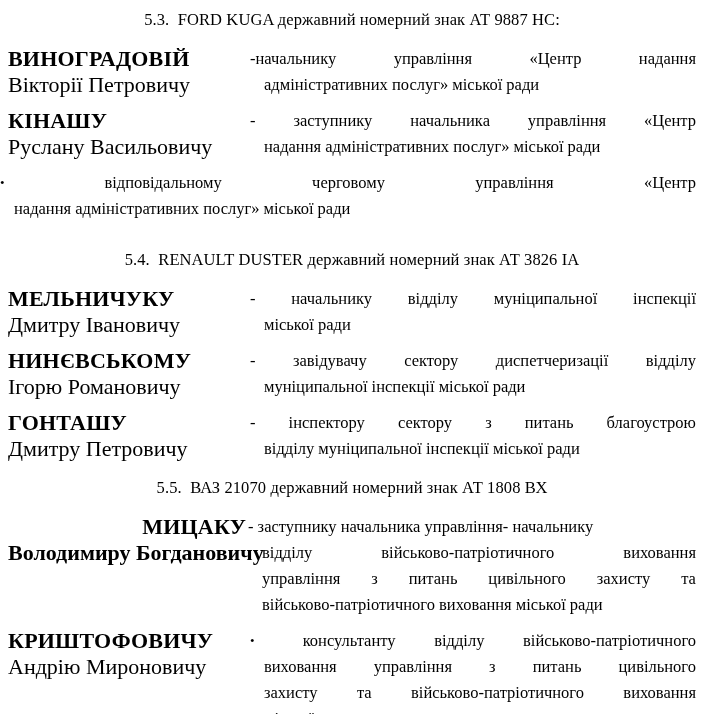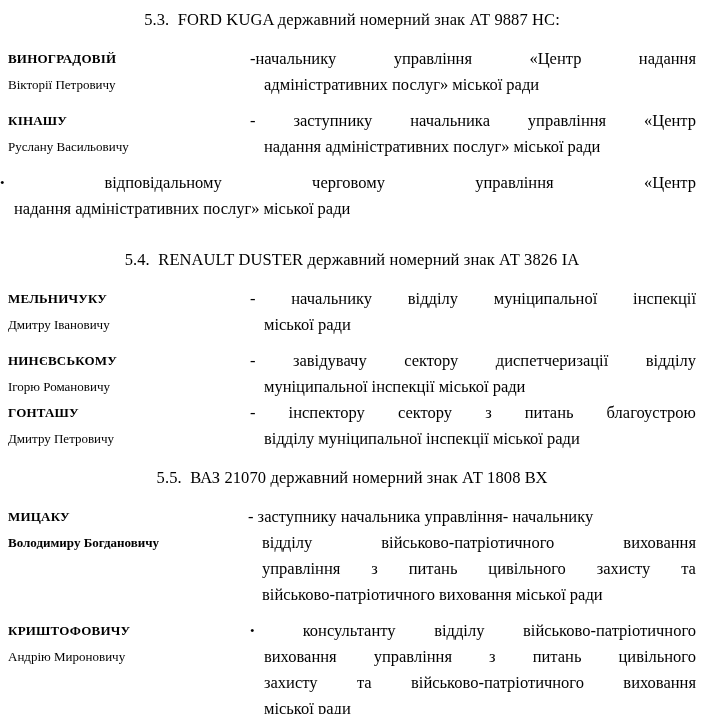--- a/index.html
+++ b/index.html
@@ -36,27 +36,28 @@
     align-items: flex-start;
     width: 100%;
   }
   .entry-left {
     width: 250px;
     flex: 0 0 250px;
     box-sizing: border-box;
     padding-left: 8px;
     padding-right: 2px;
     font-family: "Liberation Serif", "DejaVu Serif", serif;
-    font-size: 13px;
+    font-size: 22px;
     line-height: 26px;
   }
   .entry-left.wide {
     width: 248px;
     flex: 0 0 248px;
     padding-left: 8px;
+    text-align: right;
   }
   .surname {
     font-weight: bold;
     display: block;
     white-space: nowrap;
     letter-spacing: 0.2px;
   }
   .patronymic {
     display: block;
     white-space: nowrap;
@@ -160,21 +161,21 @@
             <span class="seg">начальнику</span>
             <span class="seg">відділу</span>
             <span class="seg">муніципальної</span>
             <span class="seg">інспекції</span>
           </div>
           <div class="j left j-indent">
             <span class="seg">міської ради</span>
           </div>
         </div>
       </div>
-      <div class="entry" style="">
+      <div class="entry" style="margin-bottom: 10px;">
         <div class="entry-left">
           <span class="surname">НИНЄВСЬКОМУ</span>
           <span class="patronymic">Ігорю Романовичу</span>
         </div>
         <div class="entry-right">
           <div class="j">
             <span class="seg">-</span>
             <span class="seg">завідувачу</span>
             <span class="seg">сектору</span>
             <span class="seg">диспетчеризації</span>

